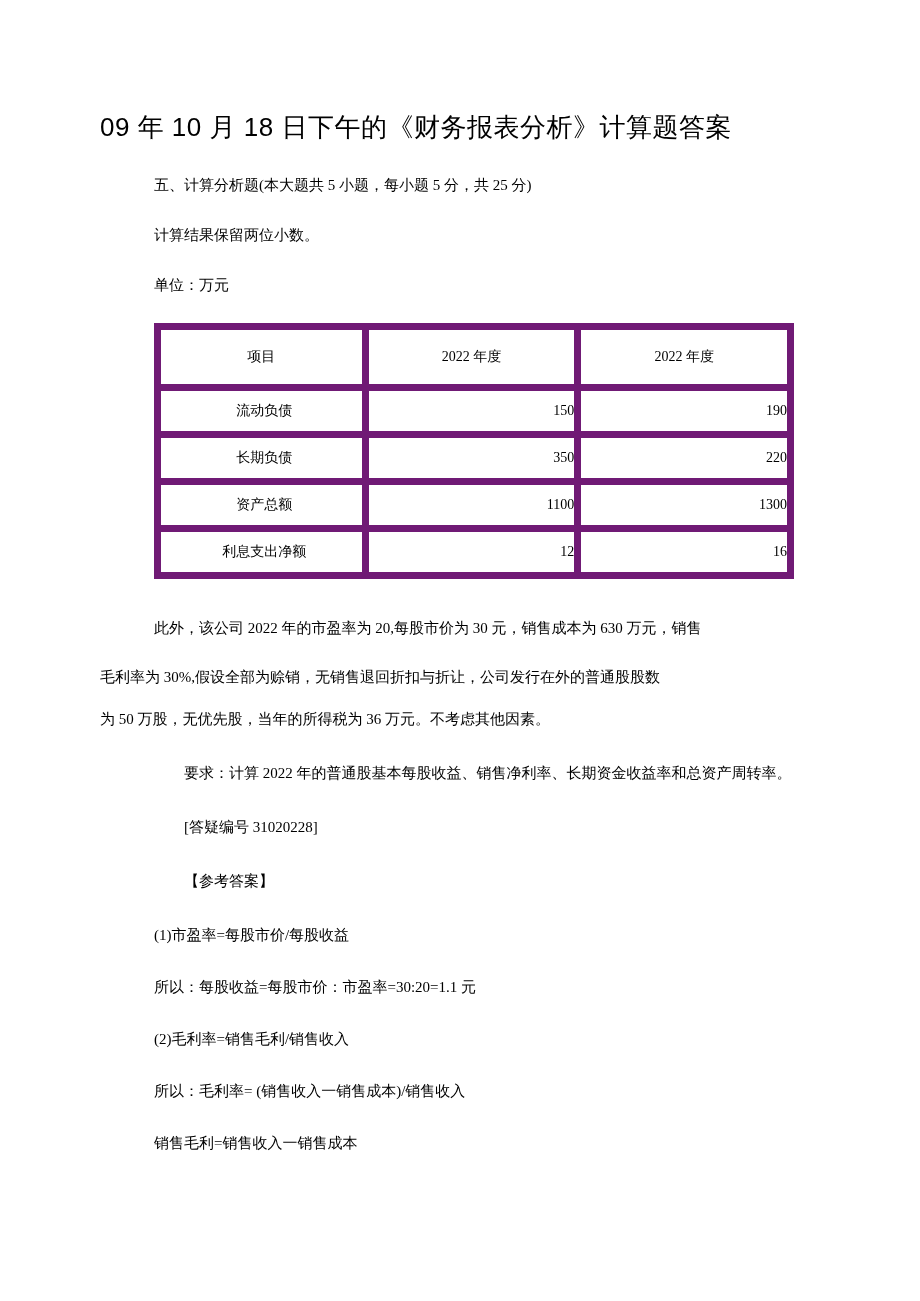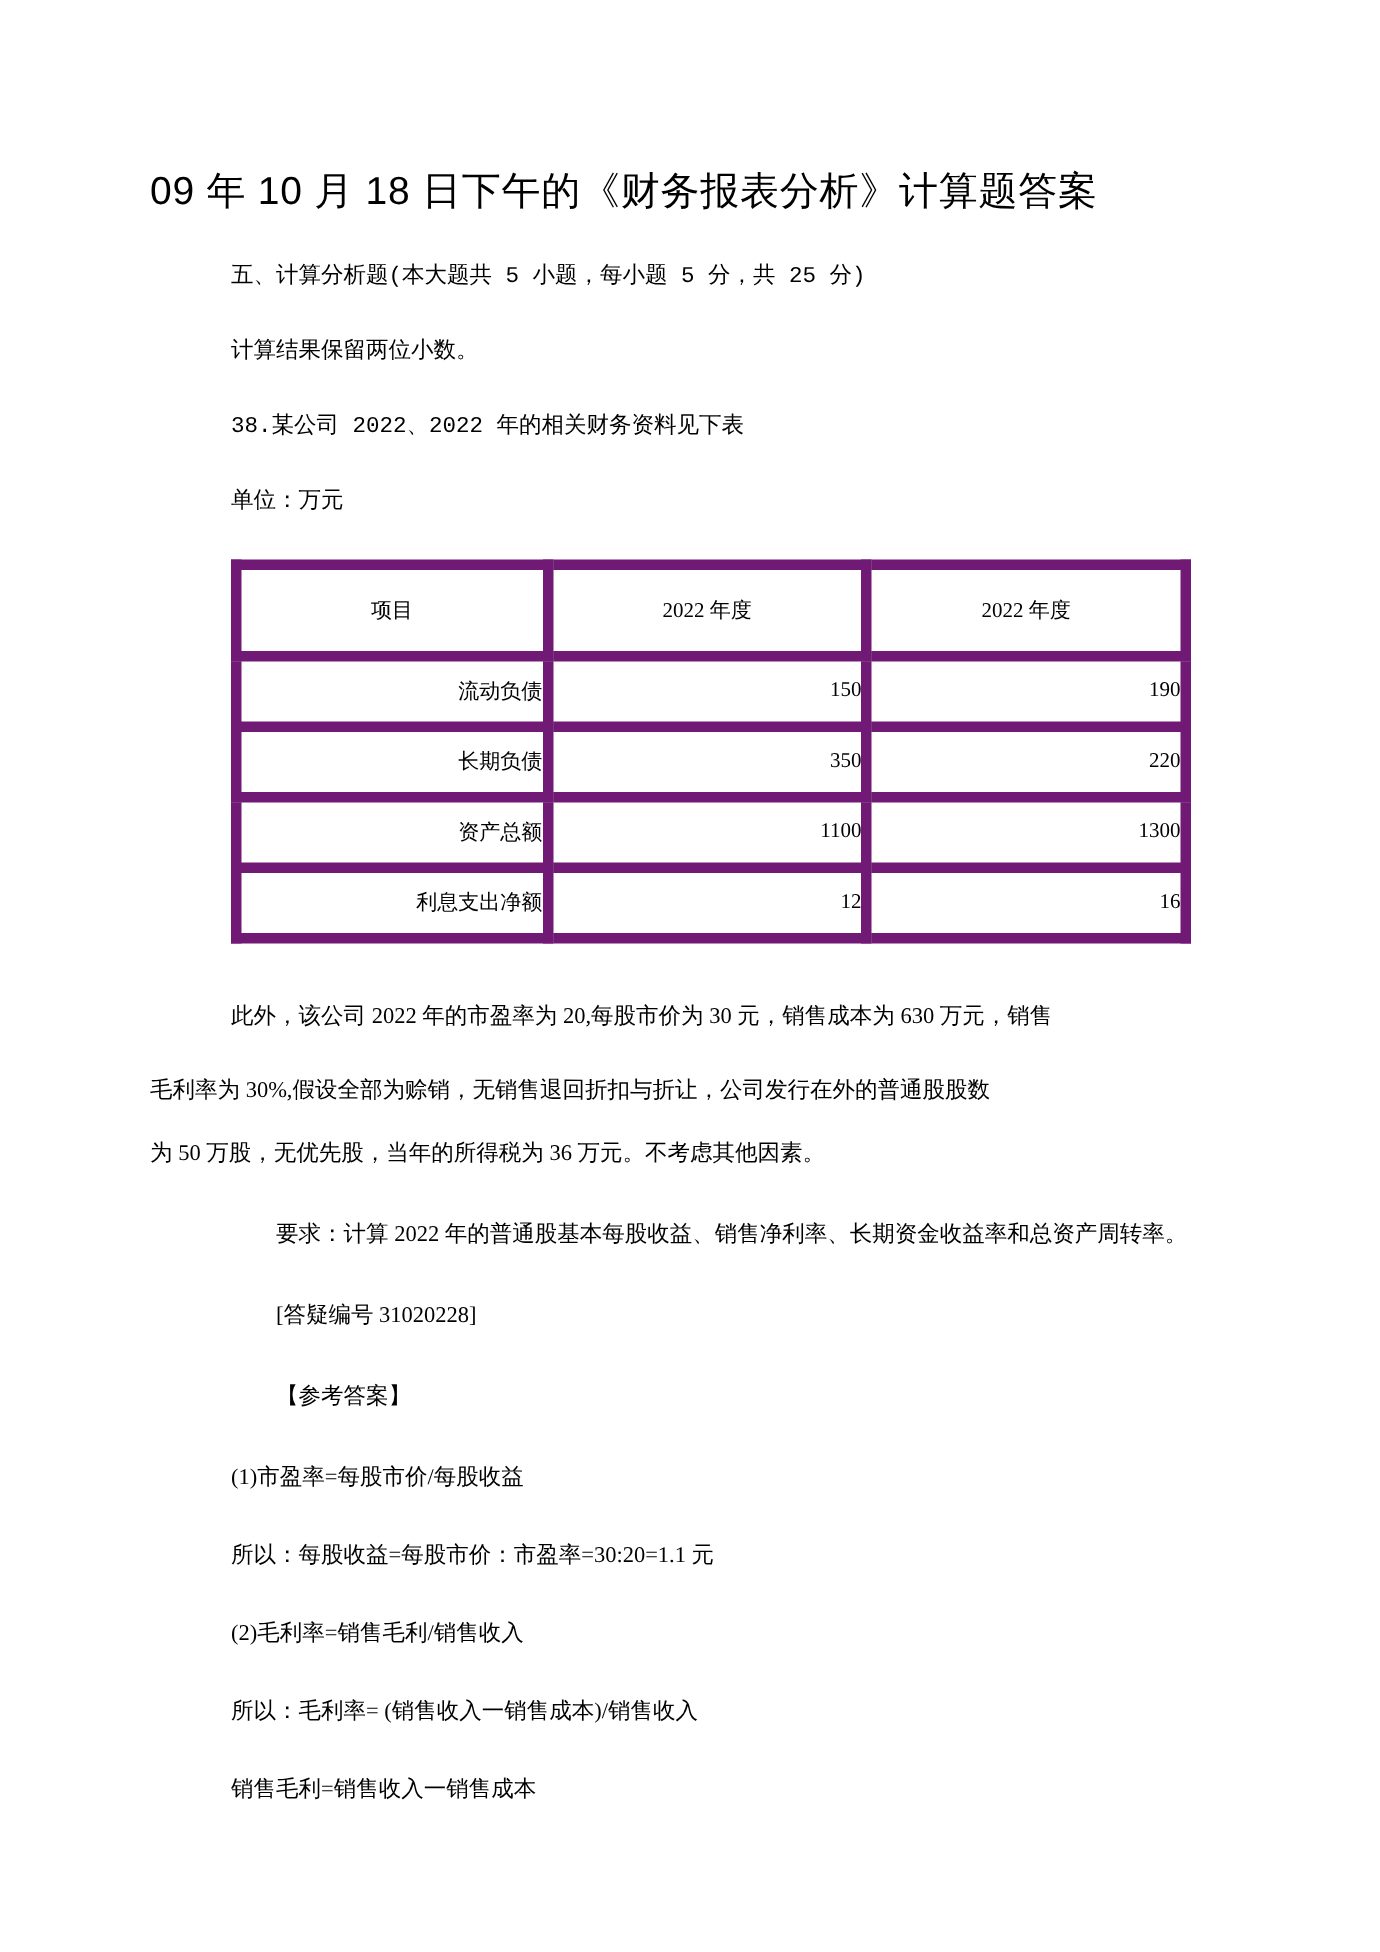--- a/index.html
+++ b/index.html
@@ -28,21 +28,20 @@
   }
   .more-indented {
     padding-left: 84px;
   }
   p {
     margin: 0 0 30px 0;
     line-height: 1.6;
   }
   p.tight {
     margin-bottom: 26px;
-    font-family: Liberation Mono, monospace;
   }
   table {
     border-collapse: collapse;
     width: 640px;
     margin: 0 0 30px 54px;
   }
   th, td {
     border: 7px solid #701a75;
     text-align: center;
     vertical-align: middle;
@@ -52,39 +51,38 @@
     padding: 0;
   }
   th {
     height: 54px;
   }
   td {
     height: 40px;
     text-align: right;
   }
   td.left {
-    text-align: right;
+    text-align: center;
     padding-left: 6px;
   }
   .answer-section p {
     margin-bottom: 28px;
   }
 </style>
 </head>
 <body>
 
 <div class="page">
 
   <h1>09 年 10 月 18 日下午的《财务报表分析》计算题答案</h1>
 
   <p class="indented tight">五、计算分析题(本大题共 5 小题，每小题 5 分，共 25 分)</p>
 
   <p class="indented tight">计算结果保留两位小数。</p>
 
-  <p class="indented tight">38.某公司 2022、2022 年的相关财务资料见下表</p>
 
   <p class="indented tight">单位：万元</p>
 
   <table>
     <thead>
       <tr>
         <th style="width:210px">项目</th>
         <th style="width:215px">2022 年度</th>
         <th style="width:215px">2022 年度</th>
       </tr>

